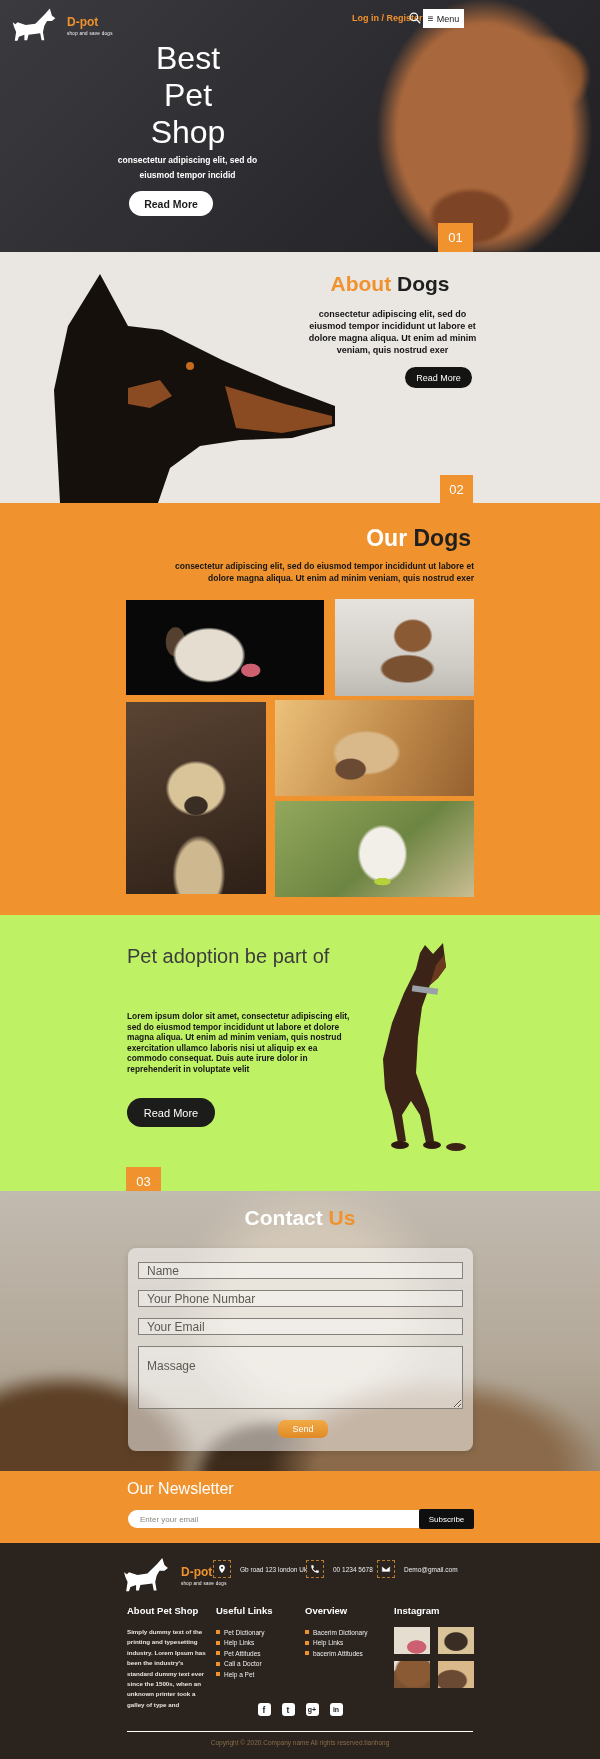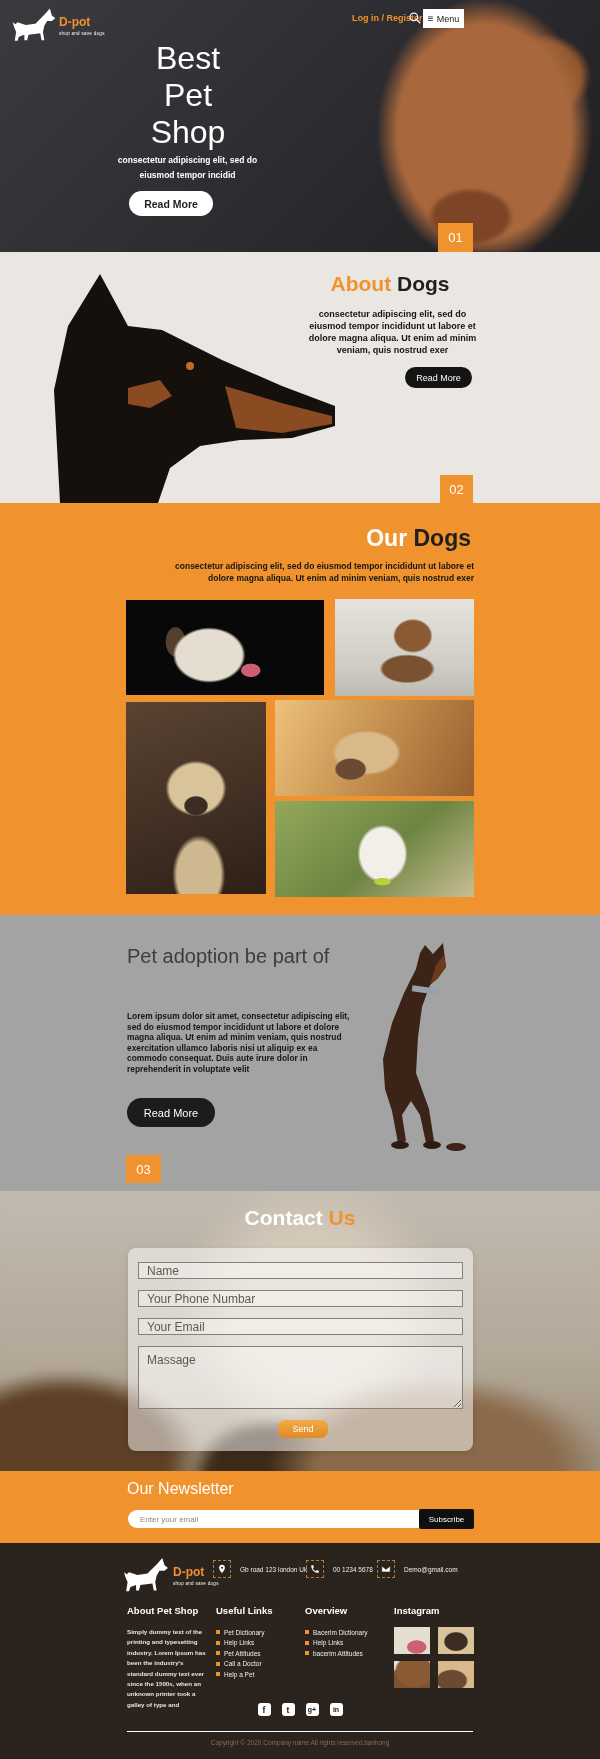--- a/index.html
+++ b/index.html
@@ -8,21 +8,21 @@
   section{position:relative;overflow:hidden;}
 
   
   .hero{height:252px;background:linear-gradient(135deg,#3b3a3e 0%,#2c2b2f 55%,#1f1f22 100%);}
   .hero-dog{position:absolute;right:0;top:0;width:340px;height:252px;
     background:
       radial-gradient(60px 40px at 62% 86%,#7d4526 0 60%,rgba(0,0,0,0) 72%),
       radial-gradient(150px 185px at 66% 52%,#a8673c 0 58%,rgba(0,0,0,0) 72%),
       radial-gradient(70px 60px at 83% 30%,#8f562f 0 55%,rgba(0,0,0,0) 70%);
     filter:blur(1px);}
-  .brand{position:absolute;display:flex;align-items:flex-start;}
+  .brand{position:absolute;display:flex;align-items:flex-start;gap:8px;}
   .brand.hdr{left:12px;top:8px;}
   .brand .dog-svg{width:44px;height:34px;}
   .brand .btxt{margin-left:3px;margin-top:8px;}
   .brand .bname{font-size:12px;font-weight:bold;color:#f0922d;line-height:12px;}
   .brand .btag{font-size:4.5px;color:#fff;margin-top:3px;letter-spacing:.3px;}
   .login{position:absolute;left:352px;top:13px;font-size:9px;font-weight:bold;color:#f0922d;cursor:pointer;}
   .search{position:absolute;left:408px;top:11px;width:14px;height:14px;cursor:pointer;}
   .menu-btn{position:absolute;left:423px;top:9px;width:41px;height:19px;background:#fff;border:none;
     font-size:9px;color:#1a1a1a;display:flex;align-items:center;justify-content:center;gap:3px;cursor:pointer;
     font-family:"Liberation Sans",sans-serif;}
@@ -31,21 +31,21 @@
     font-size:32px;line-height:37px;font-weight:400;}
   .hero-title span{display:block;}
   .hero-sub{position:absolute;left:95px;top:153px;width:185px;text-align:center;color:#fff;
     font-size:8.5px;font-weight:bold;line-height:15px;}
   .hero-sub span{display:block;}
   .btn-light{position:absolute;left:129px;top:191px;width:84px;height:25px;border:none;border-radius:13px;
     background:#fff;color:#1c1c1c;font-size:10.5px;font-weight:600;cursor:pointer;font-family:"Liberation Sans",sans-serif;}
   .badge{position:absolute;background:#f0922d;color:#fff;font-size:13px;display:flex;align-items:center;justify-content:center;}
   .badge-01{left:438px;top:223px;width:35px;height:29px;}
   .badge-02{left:440px;top:223px;width:33px;height:28px;}
-  .badge-03{left:126px;top:240px;width:35px;height:28px;}
+  .badge-03{left:126px;top:252px;width:35px;height:28px;}
 
   
   .about{height:251px;background:#eae7e2;}
   .about-dog{position:absolute;left:0;top:16px;width:335px;height:235px;}
   .about-h{position:absolute;left:300px;top:272px;width:180px;text-align:center;font-size:21px;font-weight:bold;}
   .about .about-h{top:20px;left:300px;}
   .accent{color:#f0922d;}
   .dark-t{color:#1f1f1f;}
   .about-p{position:absolute;left:305px;top:56px;width:175px;text-align:center;
     font-size:9px;font-weight:600;color:#141414;line-height:12px;}
@@ -82,21 +82,21 @@
   .ph-frenchie{background:
     radial-gradient(26px 18px at 38% 72%,#6b4a33 0 55%,rgba(0,0,0,0) 62%),
     radial-gradient(52px 34px at 46% 55%,#d9b98a 0 58%,rgba(0,0,0,0) 66%),
     linear-gradient(115deg,#edc27a 0%,#c08a4a 55%,#95602f 100%);}
   .ph-white{background:
     radial-gradient(11px 5px at 54% 84%,#b6d13c 0 70%,rgba(0,0,0,0) 80%),
     radial-gradient(38px 44px at 54% 55%,#f2efe8 0 58%,rgba(0,0,0,0) 66%),
     linear-gradient(140deg,#93a85c 0%,#6d8542 55%,#c9bd93 100%);}
 
   
-  .adopt{height:276px;background:#a3a3a3;}
+  .adopt{height:276px;background:#bef264;}
   .ad-h{position:absolute;left:127px;top:28px;font-size:20px;font-weight:400;color:#3d3d3d;line-height:27px;}
   .ad-h span{display:block;}
   .ad-p{position:absolute;left:127px;top:96px;width:228px;font-size:8.4px;font-weight:600;color:#161616;line-height:10.6px;}
   .btn-dark-lg{position:absolute;left:127px;top:183px;width:88px;height:29px;border:none;border-radius:15px;
     background:#1c1c1a;color:#fff;font-size:11px;cursor:pointer;font-family:"Liberation Sans",sans-serif;}
   .adopt-dog{position:absolute;left:370px;top:26px;width:110px;height:226px;}
 
   
   .contact{height:280px;background:#b4aa9c;}
   .contact-bg{position:absolute;inset:-10px;
@@ -106,21 +106,21 @@
       radial-gradient(110px 80px at 45% 98%,#3c2a1a 0 55%,rgba(0,0,0,0) 72%),
       radial-gradient(190px 190px at 52% 42%,#d3c8b8 0 40%,rgba(0,0,0,0) 72%),
       linear-gradient(180deg,#c2bbb1 0%,#b3a898 60%,#9a8a74 100%);
     filter:blur(5px);}
   .ct-h{position:absolute;left:0;top:15px;width:100%;text-align:center;font-size:21px;font-weight:bold;color:#fff;}
   .panel{position:absolute;left:128px;top:57px;width:345px;height:203px;border-radius:8px;
     background:rgba(255,255,255,.5);box-shadow:0 2px 6px rgba(0,0,0,.12);padding:14px 10px 0 10px;}
   .panel input,.panel textarea{display:block;width:325px;background:rgba(255,255,255,.35);
     border:1px solid #84817a;font-size:12px;color:#333;padding:0 8px;font-family:"Liberation Sans",sans-serif;}
   .panel input{height:17px;margin-bottom:11px;}
-  .panel textarea{height:63px;padding-top:6px;resize:both;}
+  .panel textarea{height:63px;padding-top:12px;resize:both;}
   .panel input::placeholder,.panel textarea::placeholder{color:#5d5a52;}
   .btn-send{position:absolute;left:150px;top:172px;width:50px;height:18px;border:none;border-radius:7px;
     background:linear-gradient(#f2ab45,#e08a26);color:#fff;font-size:9px;cursor:pointer;font-family:"Liberation Sans",sans-serif;}
 
   
   .news{height:72px;background:#f0922d;}
   .nw-h{position:absolute;left:127px;top:9px;font-size:16px;color:#fff;font-weight:400;}
   .nw-input{position:absolute;left:128px;top:39px;width:345px;height:18px;border:none;border-radius:9px;
     background:#fff;font-size:8px;color:#444;padding:0 60px 0 12px;font-family:"Liberation Sans",sans-serif;}
   .nw-input::placeholder{color:#8a877f;}

